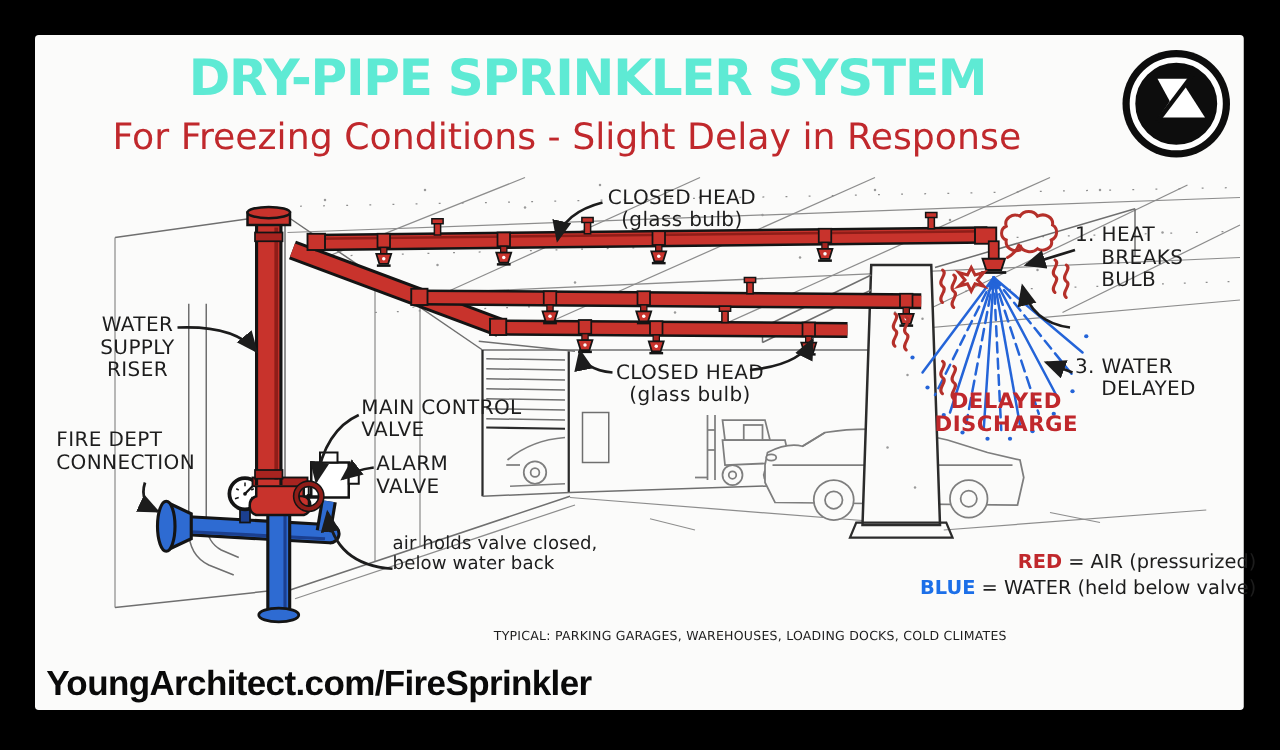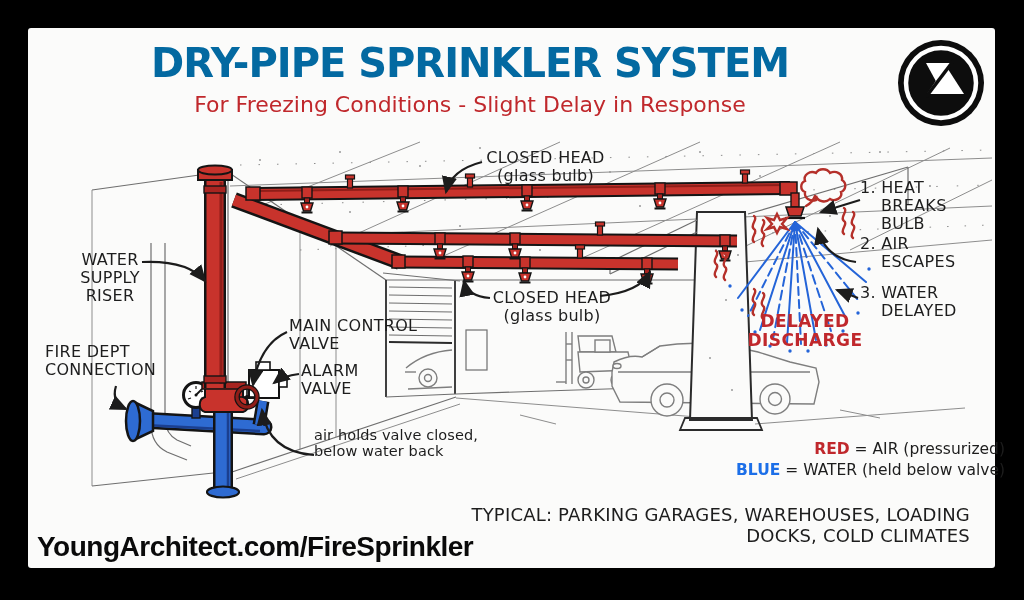--- a/index.html
+++ b/index.html
@@ -3,43 +3,43 @@
 <meta charset="utf-8">
 <style>
   html,body{margin:0;padding:0;background:#000;}
   #stage{position:relative;width:1024px;height:600px;background:#000;overflow:hidden;
          font-family:"DejaVu Sans",sans-serif;}
   #canvas{position:absolute;left:28px;top:28px;width:967px;height:540px;
           background:#fbfbfa;border-radius:3px;}
   #art{position:absolute;left:0;top:0;width:1024px;height:600px;}
   .txt{position:absolute;color:var(--ink,#1d1d1d);}
   .title{left:90px;top:40px;width:760px;text-align:center;font-size:40px;font-weight:bold;
-         letter-spacing:-1px;color:#0369a1;}
-  .subtitle{left:90px;top:92px;width:760px;text-align:center;font-size:22px;
+         letter-spacing:-1px;color:#5eead4;}
+  .subtitle{left:90px;top:92px;width:760px;text-align:left;font-size:29px;
             color:var(--accent-red,#c0282c);letter-spacing:0;}
   .callout{font-size:16px;line-height:18px;letter-spacing:.3px;}
   .c-water{left:55px;top:251px;width:110px;text-align:center;}
   .c-fire{left:45px;top:343px;width:130px;text-align:left;}
   .c-main{left:289px;top:317px;width:150px;}
   .c-alarm{left:301px;top:362px;width:100px;}
   .c-dry{left:314px;top:427px;width:170px;}
   .c-dry .sub{font-size:14.5px;line-height:16px;letter-spacing:.1px;}
   .c-ch1{left:468px;top:149px;width:155px;text-align:center;}
   .c-ch2{left:472px;top:289px;width:160px;text-align:center;}
   .step{position:absolute;left:860px;width:110px;font-size:16px;line-height:18px;letter-spacing:.3px;}
   .step .ln{display:block;padding-left:21px;}
   .step .first{padding-left:0;}
   .s1{top:179px}.s2{top:235px}.s3{top:284px}
   .c-delayed{left:745px;top:312px;width:120px;text-align:center;font-size:17px;font-weight:bold;
              letter-spacing:.4px;color:var(--accent-red,#c0282c);line-height:19px;}
   .legend{left:736px;top:439px;font-size:15.5px;line-height:21px;text-align:right;}
   .legend b{font-weight:bold;}
   .legend .red{color:var(--accent-red,#c22);}
   .legend .blue{color:var(--accent-blue,#1c6fe8);}
-  .typical{left:395px;top:504px;width:575px;text-align:right;font-size:18px;letter-spacing:.2px;}
+  .typical{left:395px;top:504px;width:575px;text-align:left;font-size:10px;letter-spacing:.2px;}
   .footer{left:37px;top:531px;font-family:"Liberation Sans",sans-serif;font-weight:bold;
           font-size:28px;letter-spacing:-.5px;color:#0a0a0a;}
   svg .sk{stroke:#8d8d8d;stroke-width:1;fill:none;}
   svg .sk2{stroke:#6f6f6f;stroke-width:1.2;fill:none;}
   svg .fg{stroke:#2b2b2b;stroke-width:1.8;fill:none;}
   svg .car{stroke:#7e7e7e;stroke-width:1.4;fill:#fbfbfa;}
   svg .arrow{stroke:#1c1c1c;stroke-width:2.2;fill:none;}
   svg .heat{stroke:#b5302a;stroke-width:2.4;fill:none;stroke-linecap:round;}
   svg .spray{stroke:#2464d8;stroke-width:2;fill:none;stroke-linecap:round;}
 </style>
@@ -389,24 +389,20 @@
   <div class="txt callout c-ch2">
     <span style="display:block">CLOSED HEAD</span>
     <span style="display:block">(glass bulb)</span>
   </div>
 
   <div class="txt step s1">
     <span class="ln first"><b style="font-weight:normal">1.</b> <span>HEAT</span></span>
     <span class="ln">BREAKS</span>
     <span class="ln">BULB</span>
   </div>
-  <div class="txt step s2">
-    <span class="ln first"><b style="font-weight:normal">2.</b> <span>AIR</span></span>
-    <span class="ln">ESCAPES</span>
-  </div>
   <div class="txt step s3">
     <span class="ln first"><b style="font-weight:normal">3.</b> <span>WATER</span></span>
     <span class="ln">DELAYED</span>
   </div>
 
   <div class="txt c-delayed">
     <span style="display:block">DELAYED</span>
     <span style="display:block">DISCHARGE</span>
   </div>
 

